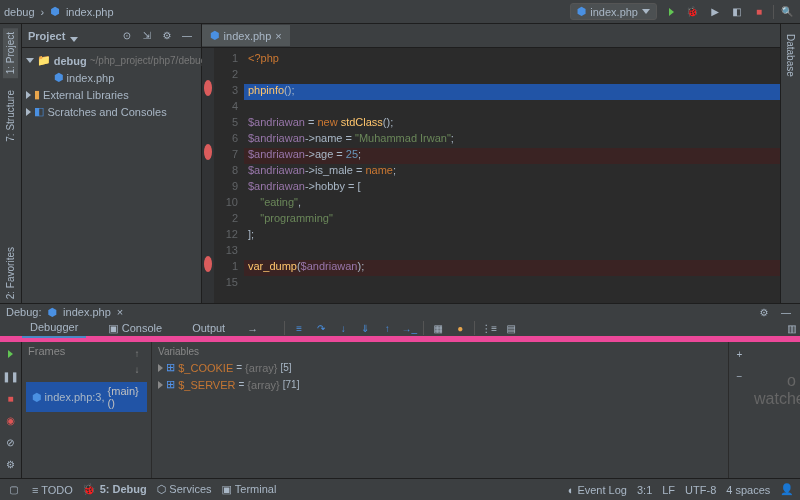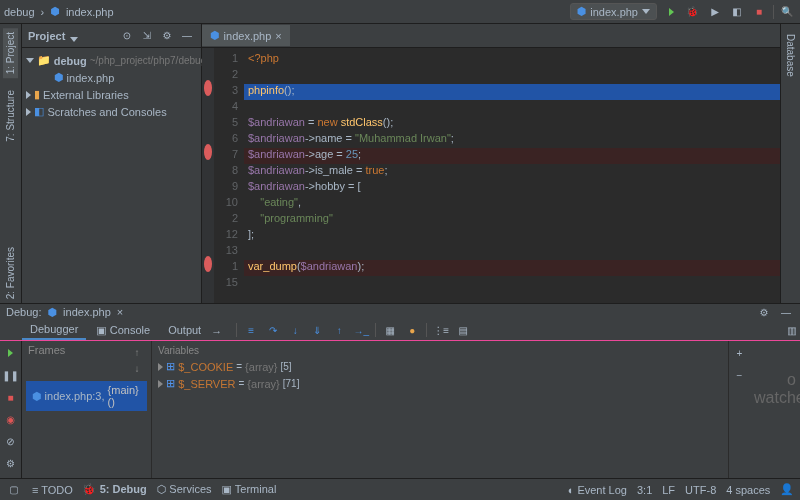--- a/index.html
+++ b/index.html
@@ -32,21 +32,21 @@
 .bp{width:8px;height:8px;background:#db5c5c;border-radius:50%}
 .code-lines{flex:1;padding-top:4px}
 .line{height:16px;padding:0 4px;white-space:pre}
 .line.cur{background:#2154a6}
 .line.bpline{background:#3a2323}
 .kw{color:#cc7832}.str{color:#6a8759}.var{color:#9876aa}.fn{color:#ffc66d}.num{color:#6897bb}.op{color:#a9b7c6}
 .right-tabs{width:20px;background:#3c3f41;border-left:1px solid #1e1e1e;display:flex;flex-direction:column;align-items:center;padding-top:4px}
 .right-tab{writing-mode:vertical-rl;padding:6px 2px;font-size:10px;cursor:pointer}
 .debug-panel{height:175px;background:#3c3f41;border-top:1px solid #1e1e1e;display:flex;flex-direction:column}
 .debug-header{height:22px;display:flex;align-items:center;padding:0 6px;justify-content:space-between}
-.debug-tabs{height:22px;display:flex;align-items:center;background:#3c3f41;border-bottom:1px solid #ec4899;padding-left:22px;gap:2px}
+.debug-tabs{height:22px;display:flex;align-items:center;background:#3c3f41;border-bottom:6px solid #ec4899;padding-left:22px;gap:14px}
 .dbg-tab{padding:3px 8px;font-size:11px;cursor:pointer}
 .dbg-tab.active{border-bottom:2px solid #4a88c7}
 .step-icons{display:flex;gap:6px;margin-left:12px;align-items:center}
 .debug-body{flex:1;display:flex}
 .debug-sidebar{width:22px;border-right:1px solid #1e1e1e;display:flex;flex-direction:column;align-items:center;padding-top:4px;gap:6px}
 .frames{width:130px;border-right:1px solid #2b2b2b;display:flex;flex-direction:column}
 .frames-hdr{padding:3px 6px;display:flex;justify-content:space-between;align-items:flex-start;font-size:10px;color:#888}
 .frame{background:#2154a6;margin:2px 4px;padding:3px 6px;font-size:10px;display:flex;align-items:center;gap:3px}
 .frame-m{color:#c0c0c0;}
 .vars{flex:1;padding:2px}
@@ -184,21 +184,21 @@
           <div>15</div>
         </div>
       <div class="code-lines" id="code-lines">
           <div class="line"><span class="kw">&lt;?php</span></div>
           <div class="line"></div>
           <div class="line cur"><span class="fn">phpinfo</span><span class="op">();</span></div>
           <div class="line"></div>
           <div class="line"><span class="var">$andriawan</span><span class="op"> = </span><span class="kw">new </span><span class="fn">stdClass</span><span class="op">();</span></div>
           <div class="line"><span class="var">$andriawan</span><span class="op">-&gt;name = </span><span class="str">"Muhammad Irwan"</span><span class="op">;</span></div>
           <div class="line bpline"><span class="var">$andriawan</span><span class="op">-&gt;age = </span><span class="num">25</span><span class="op">;</span></div>
-          <div class="line"><span class="var">$andriawan</span><span class="op">-&gt;is_male = </span><span class="kw">true</span><span class="op">;</span></div>
+          <div class="line"><span class="var">$andriawan</span><span class="op">-&gt;is_male = </span><span class="kw">name</span><span class="op">;</span></div>
           <div class="line"><span class="var">$andriawan</span><span class="op">-&gt;hobby = [</span></div>
           <div class="line"><span class="op">    </span><span class="str">"eating"</span><span class="op">,</span></div>
           <div class="line"><span class="op">    </span><span class="str">"programming"</span></div>
           <div class="line"><span class="op">];</span></div>
           <div class="line"></div>
           <div class="line bpline"><span class="fn">var_dump</span><span class="op">(</span><span class="var">$andriawan</span><span class="op">);</span></div>
           <div class="line"></div>
         </div>
     </div>
   </div>

